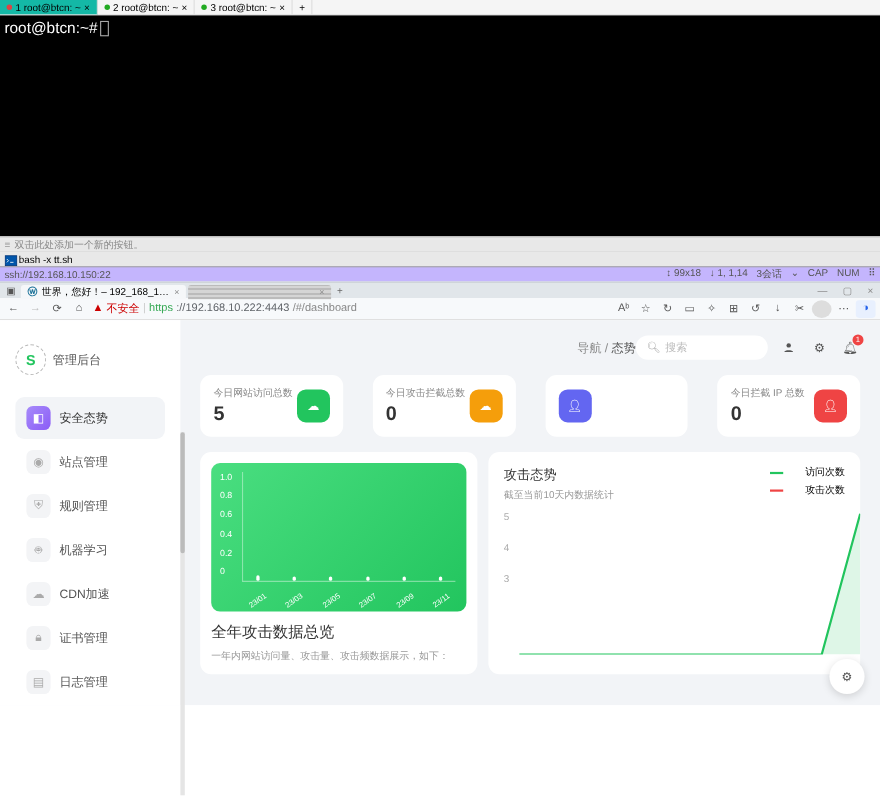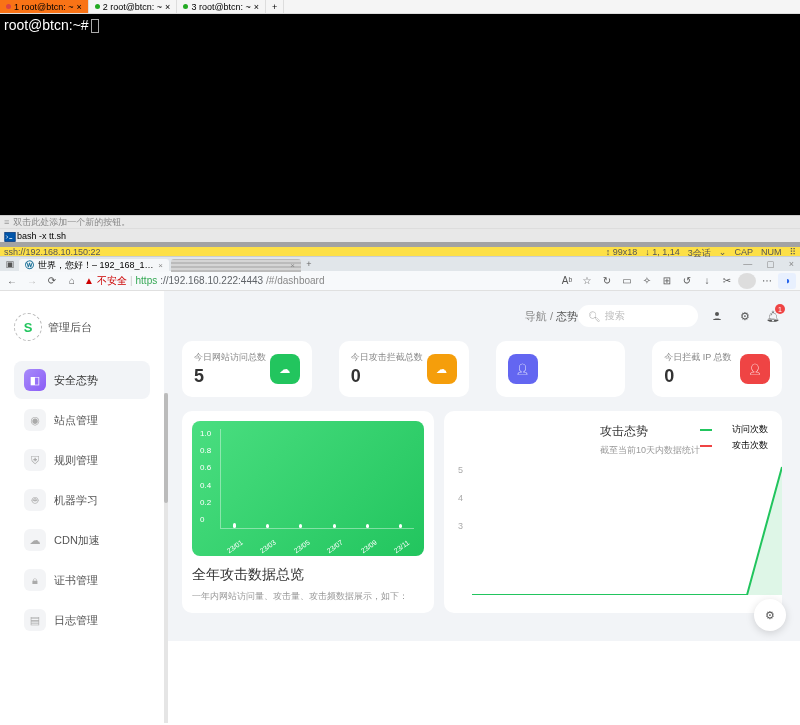--- a/index.html
+++ b/index.html
@@ -1,28 +1,28 @@
 <!DOCTYPE html>
 <html><head>
 <meta charset="utf-8">
 <style>
 *{margin:0;padding:0;box-sizing:border-box;font-family:-apple-system,BlinkMacSystemFont,"Segoe UI",sans-serif}
 body{width:800px;height:725px;background:#fff;overflow:hidden;font-size:11px}
 .tab-bar{height:14px;background:#f5f5f5;border-bottom:1px solid #ddd;display:flex;font-size:9px}
 .t-tab{padding:1px 6px;display:flex;align-items:center;gap:3px;border-right:1px solid #ddd;cursor:pointer}
-.t-tab.active{background:#f97316}
+.t-tab.active{background:#14b8a6}
 .dot{width:5px;height:5px;border-radius:50%}
 .terminal{height:201px;background:#000;color:#fff;font-family:Consolas,monospace;font-size:14px;padding:3px 4px}
 .prompt{color:#fff}
 .cursor-box{display:inline-block;width:8px;height:14px;border:1px solid #aaa;margin-left:2px;vertical-align:middle}
 .hint-bar{height:13px;background:#e8e8e8;color:#888;font-size:9px;display:flex;align-items:center;padding:0 4px;border-top:1px solid #ccc}
 .ham{margin-right:4px;color:#999}
 .task-bar{height:14px;background:#e8e8e8;font-size:9px;display:flex;align-items:center;padding:0 4px;border-top:1px solid #ddd}
 .task-ico{width:10px;height:9px;margin-right:3px;display:inline-block}
-.status-bar{height:14px;background:#fde047;font-size:9px;display:flex;justify-content:space-between;padding:0 4px;border-top:5px solid #a3a3a3;color:#555}
+.status-bar{height:14px;background:#c4b5fd;font-size:9px;display:flex;align-items:center;justify-content:space-between;padding:0 4px;border-top:1px solid #a3a3a3;color:#555}
 .sb-right{display:flex;gap:8px}
 .chrome-tabs{height:15px;background:#e1e6ea;display:flex;align-items:center;font-size:9px;padding:0 2px;border-top:1px solid #c8cdd2}
 .c-tab{height:13px;padding:0 6px;display:flex;align-items:center;gap:4px;background:#f5f7f9;border-radius:3px 3px 0 0;margin:2px 1px 0 1px;cursor:pointer;max-width:150px}
 .c-tab.blur{background:#c5c5c5;color:#888}
 .c-tab .x{color:#888;font-size:8px;margin-left:auto;cursor:pointer}
 .c-new{width:14px;text-align:center;color:#666;cursor:pointer}
 .wctrl{margin-left:auto;display:flex;gap:6px;color:#888;font-size:9px}
 .wctrl span{cursor:pointer;padding:0 4px}
 .addr-bar{height:20px;background:#f7f9fb;display:flex;align-items:center;padding:0 4px;gap:4px;border-bottom:1px solid #e0e0e0;font-size:10px}
 .addr-ico{width:16px;height:16px;display:flex;align-items:center;justify-content:center;color:#555;cursor:pointer}
@@ -64,21 +64,21 @@
 .bar-chart{width:232px;height:135px;background:linear-gradient(135deg,#4ade80,#22c55e);border-radius:8px;padding:8px 10px 20px 10px;position:relative;color:#fff;font-size:8px}
 .bar-y{position:absolute;left:8px;top:8px;display:flex;flex-direction:column;justify-content:space-between;height:95px}
 .bar-area{margin-left:18px;height:100px;display:flex;align-items:flex-end;justify-content:space-around;gap:6px;border-left:1px solid rgba(255,255,255,.4);border-bottom:1px solid rgba(255,255,255,.4)}
 .bar{width:3px;background:#fff;border-radius:2px}
 .bar-x{position:absolute;bottom:6px;left:26px;right:6px;display:flex;justify-content:space-around;font-size:7px}
 .bar-x span{transform:rotate(-35deg);transform-origin:center}
 .chart-sum{margin-top:10px}
 .chart-sum h4{font-size:14px;color:#333;font-weight:400;margin-bottom:6px}
 .chart-sum p{font-size:9px;color:#999}
 .line-box{flex:1;padding:12px 14px;min-width:0}
-.line-head{display:flex;justify-content:flex-end}
+.line-head{display:flex;justify-content:space-between}
 .line-title h4{font-size:12px;color:#333;font-weight:500;margin-bottom:4px}
 .line-title p{font-size:9px;color:#999}
 .legend{display:flex;flex-direction:column;gap:3px;font-size:9px}
 .leg-item{display:flex;align-items:center;gap:20px}
 .leg-bar{width:12px;height:2px}
 .line-y{position:absolute;left:14px;top:54px;display:flex;flex-direction:column;gap:18px;font-size:9px;color:#aaa}
 .line-svg{position:absolute;right:0;top:54px;width:310px;height:130px}
 .fab{position:absolute;right:14px;bottom:10px;width:32px;height:32px;border-radius:50%;background:#fff;box-shadow:0 2px 8px rgba(0,0,0,.15);display:flex;align-items:center;justify-content:center;color:#555;cursor:pointer}
 svg.i{width:12px;height:12px}
 </style>

